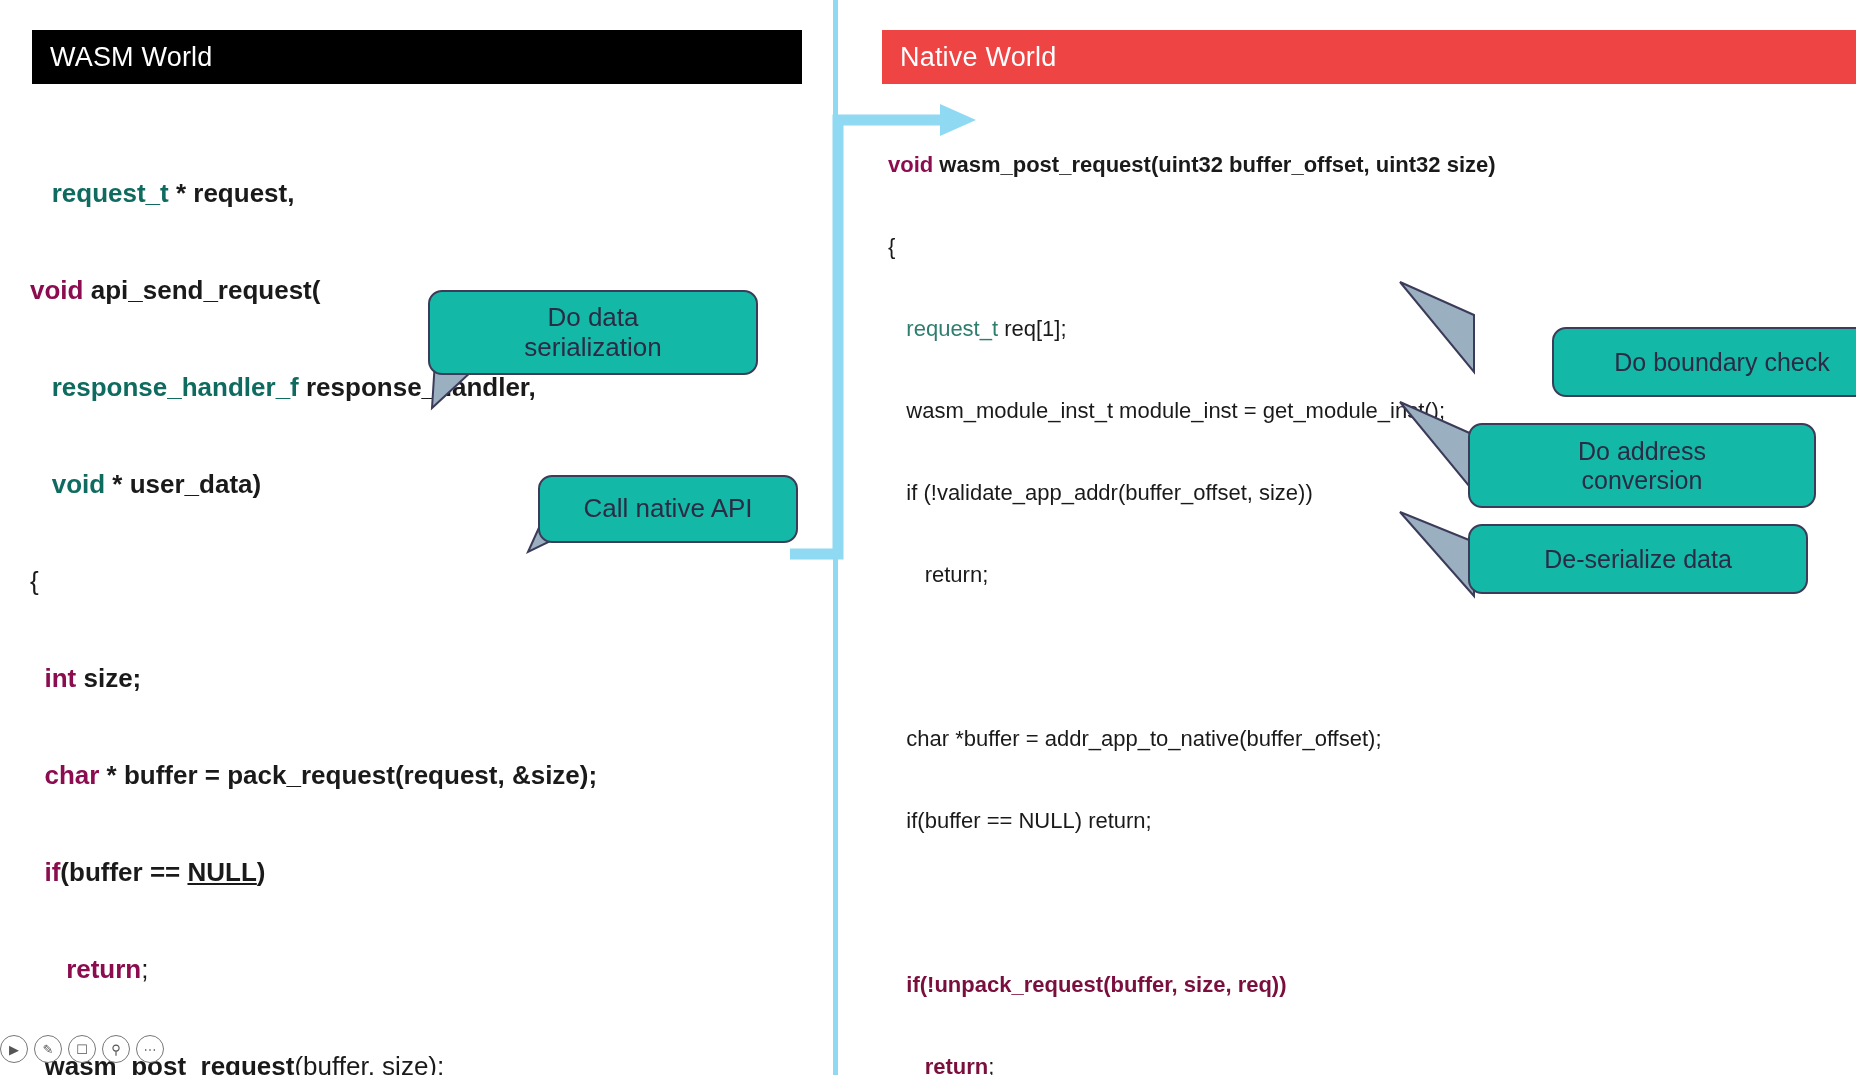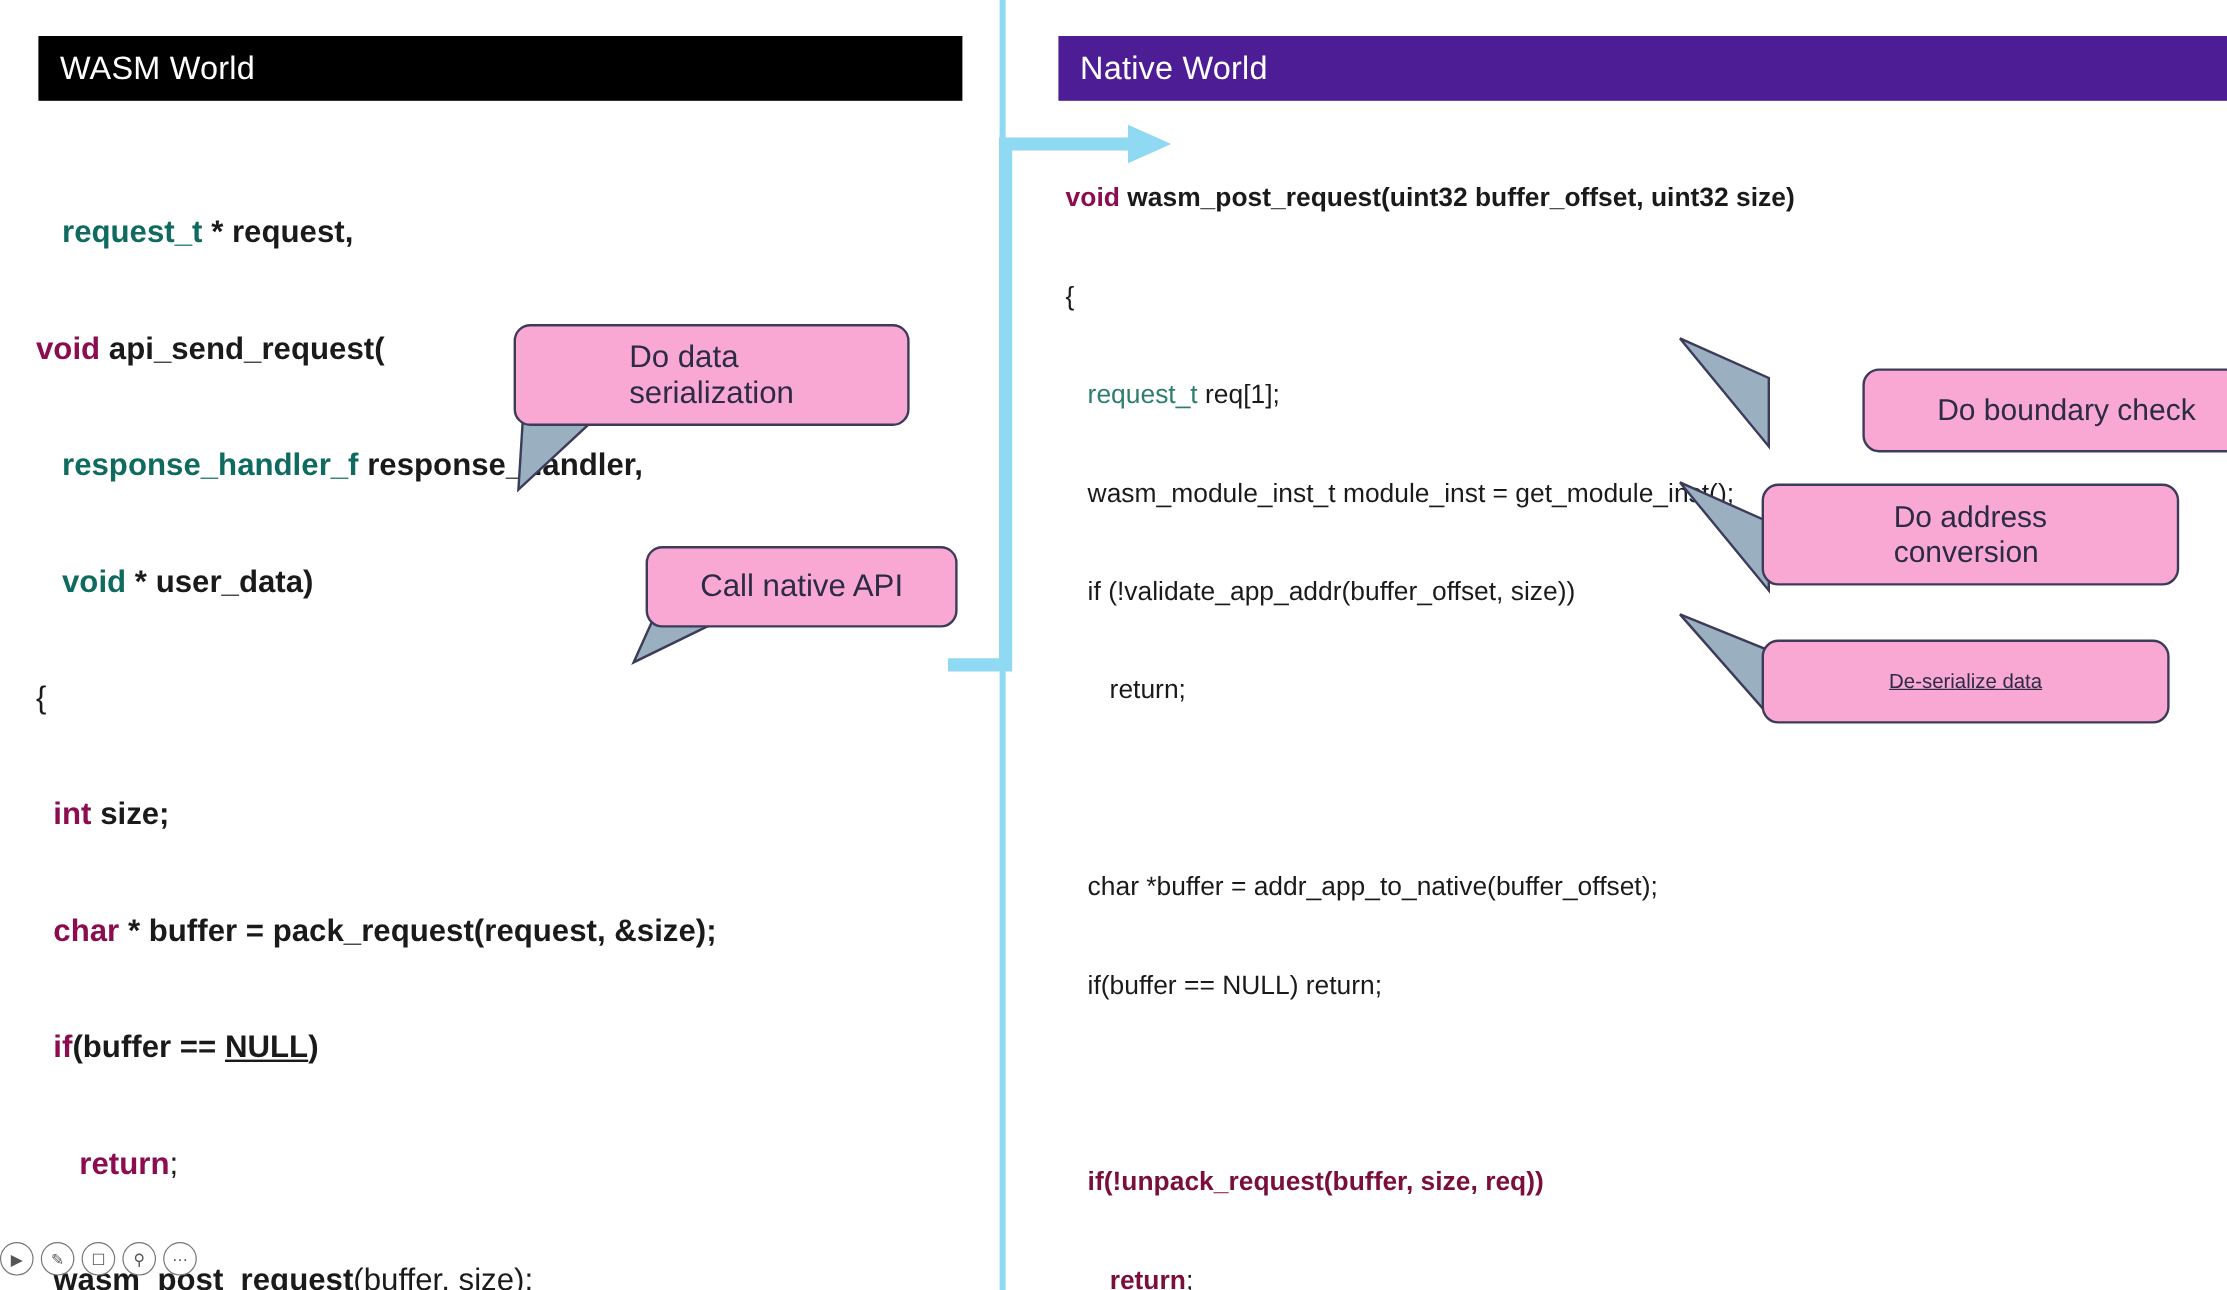--- a/index.html
+++ b/index.html
@@ -45,21 +45,21 @@
     font-size: 27px;
     color: #ffffff;
     letter-spacing: 0.2px;
   }
   #wasm-header {
     background: #000000;
   }
   #native-header {
     left: 12px;
     width: 974px;
-    background: #4c1d95;
+    background: #ef4444;
   }
 
   
   .code {
     position: absolute;
     font-family: "Liberation Sans", sans-serif;
     white-space: pre;
     line-height: 1.0;
   }
   #wasm-code {
@@ -81,52 +81,52 @@
   .kw   { color: #8b0d4f; font-weight: bold; }
   .kw2  { color: #7a0f3d; font-weight: bold; }
   .type { color: #0f6b5f; font-weight: bold; }
   .typ2 { color: #2e7d6e; }
   .bold { font-weight: bold; }
   .ul   { text-decoration: underline; }
 
   
   .callout {
     position: absolute;
-    background: #f9a8d4;
+    background: #14b8a6;
     border: 2px solid #3c3c5a;
     border-radius: 14px;
     color: #2b2b45;
     display: flex;
     align-items: center;
     justify-content: center;
-    text-align: left;
+    text-align: center;
     box-sizing: border-box;
     line-height: 1.15;
+    margin-top: 20px;
   }
 
   #callout-serialize {
     left: 428px; top: 270px; width: 330px; height: 85px;
     font-size: 26px;
   }
   #callout-native-api {
     left: 538px; top: 455px; width: 260px; height: 68px;
     font-size: 26px;
   }
   #callout-boundary {
     left: 1552px; top: 307px; width: 340px; height: 70px;
     font-size: 25px;
   }
   #callout-address {
     left: 1468px; top: 403px; width: 348px; height: 85px;
     font-size: 25px;
   }
   #callout-deserialize {
-    left: 1468px; top: 533px; width: 340px; height: 70px;
-    font-size: 17px;
-    text-decoration: underline;
+    left: 1468px; top: 504px; width: 340px; height: 70px;
+    font-size: 25px;
   }
 
   
   #tails {
     position: absolute;
     left: 0; top: 0;
     width: 1856px; height: 1075px;
     pointer-events: none;
   }
 

